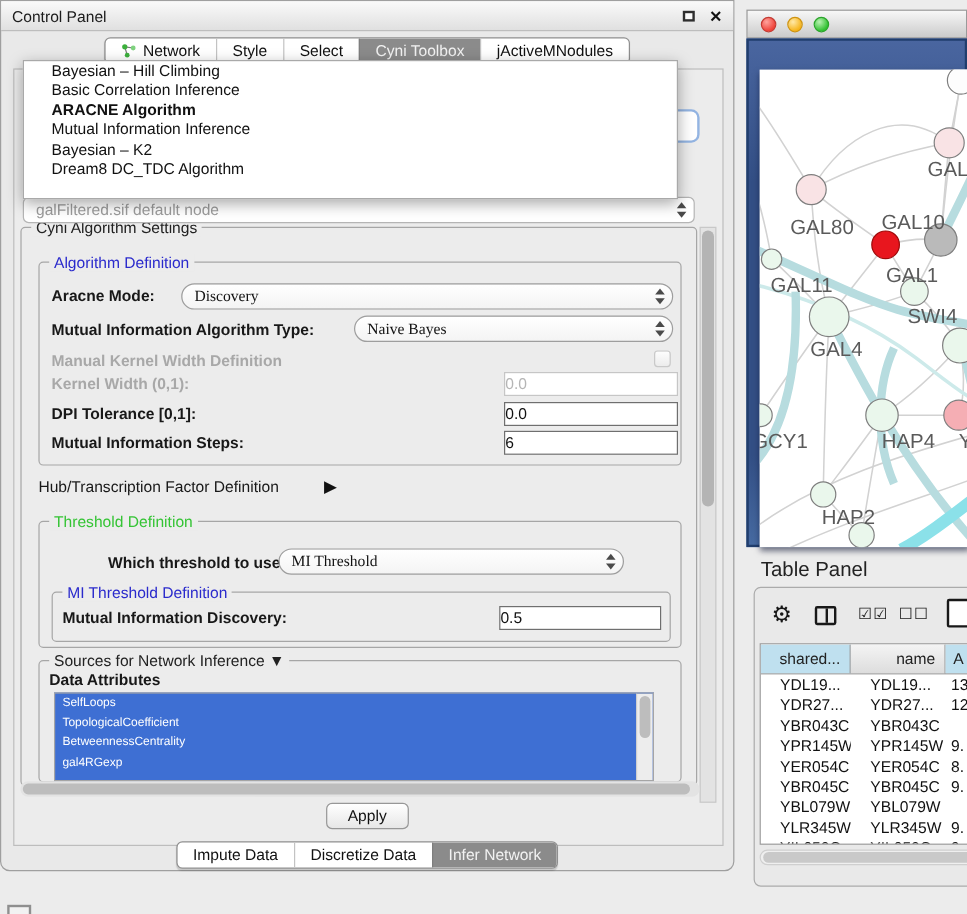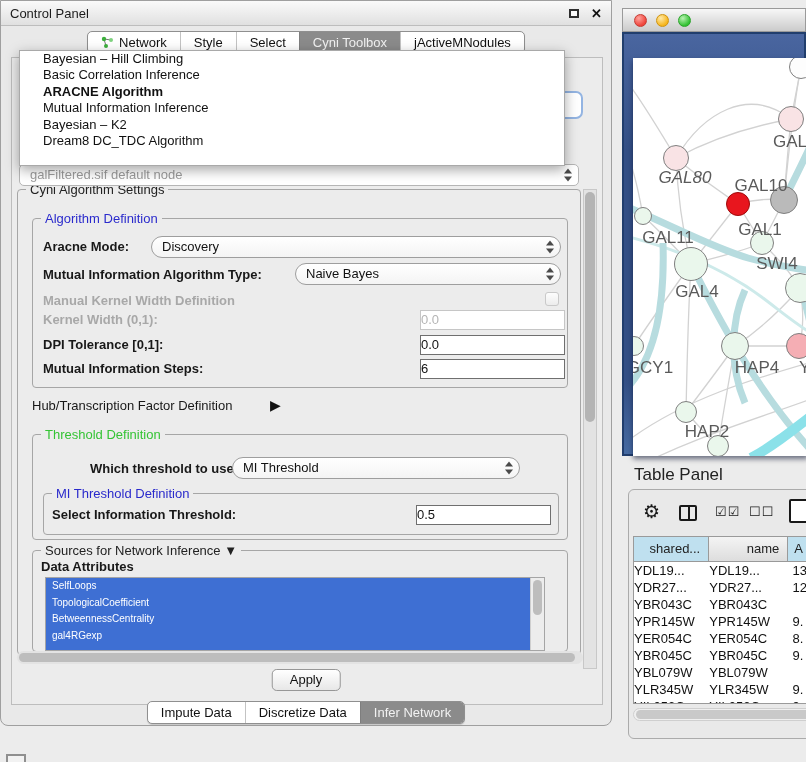--- a/index.html
+++ b/index.html
@@ -46,21 +46,21 @@
   .gb-title { position:absolute; top:-8px; left:8px; background:#ececec; padding:0 4px;
               font-size:13px; color:#222; white-space:nowrap; }
   .gb-title.blue  { color:#2a2acc; }
   .gb-title.green { color:#35c435; }
 
   .lbl { position:absolute; font-size:13px; font-weight:bold; color:#181818; white-space:nowrap; }
   .lbl.dis { color:#a8a8a8; }
 
   .combo { position:absolute; height:22px; background:linear-gradient(#ffffff,#f4f4f4);
            border:1px solid #9e9e9e; border-radius:11px; font-size:13px; line-height:20px;
-           padding-left:10px; color:#111; }
+           padding-left:10px; color:#111;font-family:Liberation Serif, serif; }
   .stepper { position:absolute; right:6px; top:50%; transform:translateY(-50%);
              width:9px; height:13px; display:flex; flex-direction:column;
              justify-content:space-between; align-items:center; }
   .stepper .up   { width:0; height:0; border-left:4px solid transparent; border-right:4px solid transparent; border-bottom:5px solid #4a4a4a; }
   .stepper .down { width:0; height:0; border-left:4px solid transparent; border-right:4px solid transparent; border-top:5px solid #4a4a4a; }
 
   .field { position:absolute; height:20px; background:#fff; border:1px solid #6f6f6f;
            font-size:13px; line-height:18px; text-align:left; padding-right:6px; color:#111; }
   .field.dis { color:#b5b5b5; border-color:#c6c6c6; }
 
@@ -129,21 +129,21 @@
   .file-ic { position:absolute; left:160px; top:5px; width:20px; height:24px;
              border:2px solid #181818; border-radius:2px; background:#fff; }
   .tp-table { position:absolute; left:4px; top:46px; width:200px; height:168px;
               background:#fff; border:1px solid #9a9a9a; overflow:hidden; }
   .tp-header { display:flex; height:25px; border-bottom:1px solid #999; }
   .th { border-right:1px solid #9a9a9a; font-size:13px; line-height:24px;
         text-align:right; padding-right:8px; color:#222; }
   .th.blue { background:#bfe0ef; }
   .th.silver { background:linear-gradient(#f4f4f4,#dddddd); }
   .tp-row { display:flex; height:17px; font-size:13px; line-height:17px; color:#111; }
-  .td { padding-left:0; overflow:hidden; white-space:nowrap; }
+  .td { padding-left:16px; overflow:hidden; white-space:nowrap; }
   .td.c3 { padding-left:4px; }
   .w1 { width:76px; } .w2 { width:80px; } .w3 { width:44px; }
   .tp-hscroll { position:absolute; left:4px; top:218px; width:196px; height:13px;
                 background:#efefef; border:1px solid #cfcfcf; border-radius:7px; }
   .tp-hthumb { position:absolute; left:2px; top:1px; width:180px; height:9px;
                background:#c9c9c9; border-radius:5px; }
 
   .mini-square { position:absolute; left:6px; top:754px; width:20px; height:16px;
                  border:2px solid #8f8f8f; background:#f2f2f2; }
 </style>
@@ -260,21 +260,21 @@
       <div class="combo" style="left:199px; top:22px; width:288px;">
         <span>MI Threshold</span>
         <span class="stepper">
             <span class="up"></span>
             <span class="down"></span>
           </span>
       </div>
 
       <div class="groupbox" style="left:10px; top:58px; width:516px; height:42px;">
         <span class="gb-title blue">MI Threshold Definition</span>
-        <span class="lbl" style="left:8px; top:13px;">Select Information Threshold:</span>
+        <span class="lbl" style="left:8px; top:13px;">Mutual Information Discovery:</span>
         <div class="field" style="left:372px; top:11px; width:135px;">
           <span>0.5</span>
         </div>
       </div>
     </div>
 
     <div class="groupbox" style="left:14px; top:360px; width:536px; height:102px;">
       <span class="gb-title">
         <span>Sources for Network Inference</span>
         <span>▼</span>
@@ -378,21 +378,21 @@
       <div class="node ng" style="left:117px; top:173px; width:24px; height:24px;"></div>
       <div class="node ng" style="left:152px; top:215px; width:30px; height:30px;"></div>
       <div class="node ng" style="left:41px;  top:189px; width:34px; height:34px;"></div>
       <div class="node ng" style="left:-9px;  top:278px; width:20px; height:20px;"></div>
       <div class="node ng" style="left:88px;  top:274px; width:28px; height:28px;"></div>
       <div class="node npd" style="left:153px; top:275px; width:26px; height:26px;"></div>
       <div class="node ng" style="left:42px;  top:343px; width:22px; height:22px;"></div>
       <div class="node ng" style="left:74px;  top:377px; width:22px; height:22px;"></div>
 
       <div class="nlabel cut" style="left:140px; top:74px;">GAL</div>
-      <div class="nlabel" style="left:52px;  top:110px;font-style:italic;">GAL80</div>
+      <div class="nlabel" style="left:52px;  top:122px;">GAL80</div>
       <div class="nlabel" style="left:128px; top:118px;">GAL10</div>
       <div class="nlabel" style="left:35px;  top:170px;">GAL11</div>
       <div class="nlabel" style="left:127px; top:162px;">GAL1</div>
       <div class="nlabel" style="left:144px; top:196px;">SWI4</div>
       <div class="nlabel" style="left:64px;  top:224px;">GAL4</div>
       <div class="nlabel" style="left:17px;  top:300px;">GCY1</div>
       <div class="nlabel" style="left:124px; top:300px;">HAP4</div>
       <div class="nlabel cut" style="left:166px; top:300px;">Y</div>
       <div class="nlabel" style="left:74px;  top:364px;">HAP2</div>
     </div>

